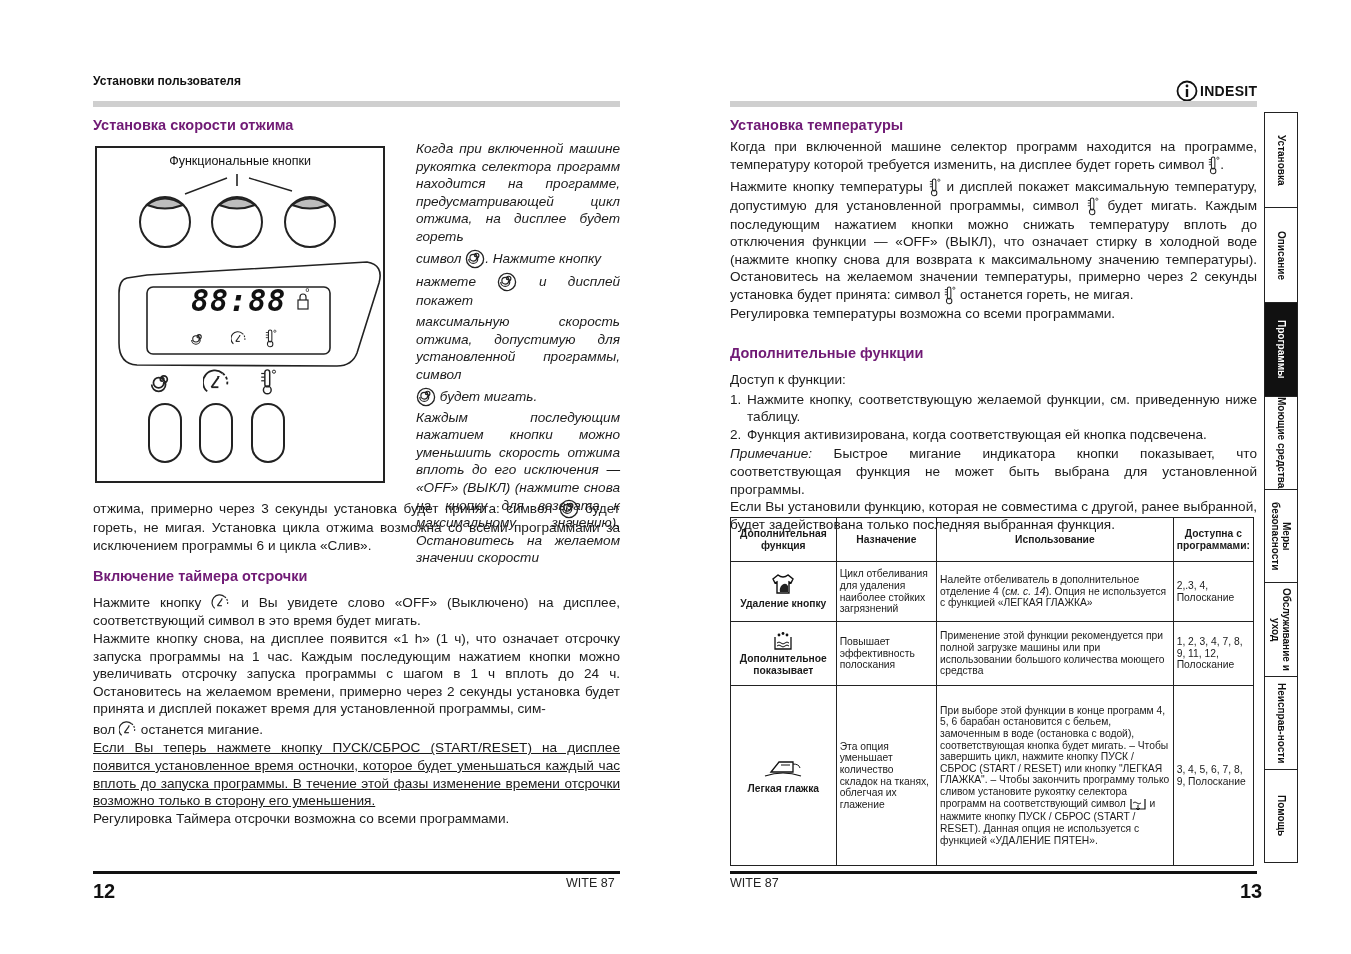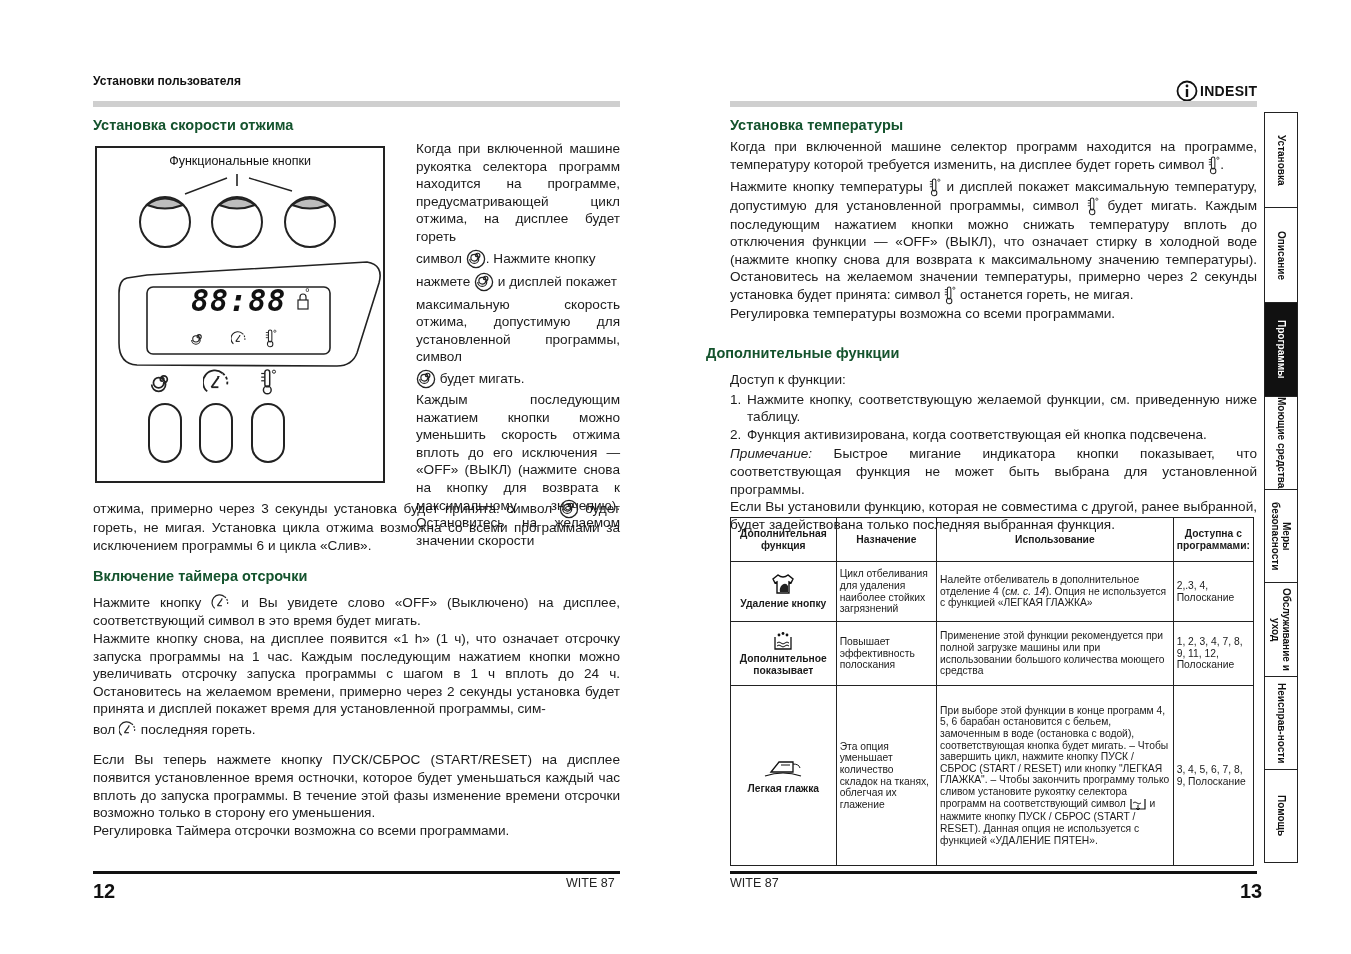--- a/index.html
+++ b/index.html
@@ -1,21 +1,21 @@
 <!DOCTYPE html>
 <html><head>
 <meta charset="utf-8">
 <style>
   html, body { margin:0; padding:0; background:#ffffff; }
   body { width:1351px; height:954px; position:relative; overflow:hidden;
          font-family:"Liberation Sans", sans-serif; color:#1a1a1a; }
   .abs { position:absolute; }
   .page-title { left:93px; top:74px; font-size:12px; font-weight:bold; color:#111; }
   .hrule-grey { height:6px; background:#cfcfcf; }
-  .h2 { font-size:14.5px; font-weight:bold; color:#14532d; }
+  .h2 { font-size:14.5px; font-weight:bold; color:#701a75; }
   .body { font-size:13.6px; line-height:17.6px; color:#1b1b1b; text-align:justify; }
   .body p { margin:0; }
   .icon-inline { display:inline-block; vertical-align:middle; }
   
   .diagram { left:95px; top:146px; width:290px; height:337px; border:2px solid #222; box-sizing:border-box; }
   .diagram-label { position:absolute; left:0; width:100%; top:6px; text-align:center; font-size:12.5px; color:#111; }
   
   .sidetabs { left:1264px; top:112px; width:34px; height:751px; border:1.5px solid #222; box-sizing:border-box; }
   .sidetab { position:absolute; left:0; width:100%; border-bottom:1.5px solid #222; box-sizing:border-box; display:flex; align-items:center; justify-content:center; }
   .sidetab:last-child { border-bottom:none; }
@@ -102,21 +102,21 @@
     <use href="#thermo" x="163" y="220" width="17" height="28"></use>
 
     <rect x="52" y="256" width="32" height="58" rx="16" fill="#fff" stroke="#222" stroke-width="2"></rect>
     <rect x="103" y="256" width="32" height="58" rx="16" fill="#fff" stroke="#222" stroke-width="2"></rect>
     <rect x="155" y="256" width="32" height="58" rx="16" fill="#fff" stroke="#222" stroke-width="2"></rect>
   </svg>
   <div class="abs" style="left:94px; top:135px; font-family:'DejaVu Sans Mono',monospace; font-weight:bold; font-style:italic; font-size:30px; letter-spacing:1px; color:#111;">88:88</div>
   <div class="abs" style="left:208px; top:138px; font-size:12px;">°</div>
 </div>
 
-<div class="abs body" style="left:416px; top:140px; width:204px;">
+<div class="abs body" style="left:416px; top:140px; width:204px;font-style:italic;">
   <p><span>Когда при включенной машине рукоятка селектора программ находится на программе, предусматривающей цикл отжима, на дисплее будет гореть</span></p>
   <p style="margin-top:3px;"><span>символ</span>
      <svg class="icon-inline" width="20" height="20">
         <use href="#spiral"></use>
       </svg><span>. Нажмите кнопку</span></p>
   <p style="margin-top:3px;"><span>нажмете</span>
      <svg class="icon-inline" width="20" height="20">
         <use href="#spiral"></use>
       </svg>
      <span>и дисплей покажет</span></p>
@@ -142,22 +142,22 @@
   <p><span>Нажмите кнопку</span>
      <svg class="icon-inline" width="20" height="18">
         <use href="#delay"></use>
       </svg>
      <span>и Вы увидете слово «OFF» (Выключено) на дисплее, соответствующий символ в это время будет мигать.</span></p>
   <p><span>Нажмите кнопку снова, на дисплее появится «1 h» (1 ч), что означает отсрочку запуска программы на 1 час. Каждым последующим нажатием кнопки можно увеличивать отсрочку запуска программы с шагом в 1 ч вплоть до 24 ч. Остановитесь на желаемом времени, примерно через 2 секунды установка будет принята и дисплей покажет время для установленной программы, сим-</span></p>
   <p style="margin-top:3px;"><span>вол</span>
      <svg class="icon-inline" width="18" height="18">
         <use href="#delay"></use>
       </svg>
-     <span>последняя гореть.</span></p>
-  <p style="margin-top:12px;"><span>Если Вы теперь нажмете кнопку ПУСК/СБРОС (START/RESET) на дисплее появится установленное время остночки, которое будет уменьшаться каждый час вплоть до запуска программы. В течение этой фазы изменение времени отсрочки возможно только в сторону его уменьшения.</span></p>
+     <span>останется мигание.</span></p>
+  <p style="margin-top:0;text-decoration:underline;"><span>Если Вы теперь нажмете кнопку ПУСК/СБРОС (START/RESET) на дисплее появится установленное время остночки, которое будет уменьшаться каждый час вплоть до запуска программы. В течение этой фазы изменение времени отсрочки возможно только в сторону его уменьшения.</span></p>
   <p><span>Регулировка Таймера отсрочки возможна со всеми программами.</span></p>
 </div>
 
 <div class="abs footer-rule" style="left:93px; top:871px; width:527px;"></div>
 <div class="abs pgnum" style="left:93px; top:880px;">12</div>
 <div class="abs model" style="left:566px; top:876px;">WITE 87</div>
 
 <div class="abs" style="left:1176px; top:80px; display:flex; align-items:center;">
   <svg width="22" height="22">
     <circle cx="11" cy="11" r="9.5" fill="none" stroke="#111" stroke-width="1.8"></circle>
@@ -183,21 +183,21 @@
         <use href="#thermo"></use>
       </svg>
      <span>будет мигать. Каждым последующим нажатием кнопки можно снижать температуру  вплоть до отключения функции — «OFF» (ВЫКЛ), что означает стирку в холодной воде (нажмите кнопку снова для возврата к максимальному значению температуры). Остановитесь на желаемом значении температуры, примерно через 2 секунды установка будет принята: символ</span>
      <svg class="icon-inline" width="12" height="19">
         <use href="#thermo"></use>
       </svg>
      <span>останется гореть, не мигая.</span></p>
   <p><span>Регулировка температуры возможна со всеми программами.</span></p>
 </div>
 
-<div class="abs h2" style="left:706px; top:345px;">Дополнительные функции</div>
+<div class="abs h2" style="left:730px; top:345px;">Дополнительные функции</div>
 <div class="abs body" style="left:730px; top:371px; width:527px;">
   <p>Доступ к функции:</p>
   <div style="display:flex; margin-top:2px;">
       <span style="width:17px; flex:none;">1.</span>
       <span>Нажмите кнопку, соответствующую желаемой функции,  см. приведенную ниже таблицу.</span>
     </div>
   <div style="display:flex;">
       <span style="width:17px; flex:none;">2.</span>
       <span>Функция активизирована, когда соответствующая ей кнопка подсвечена.</span>
     </div>

